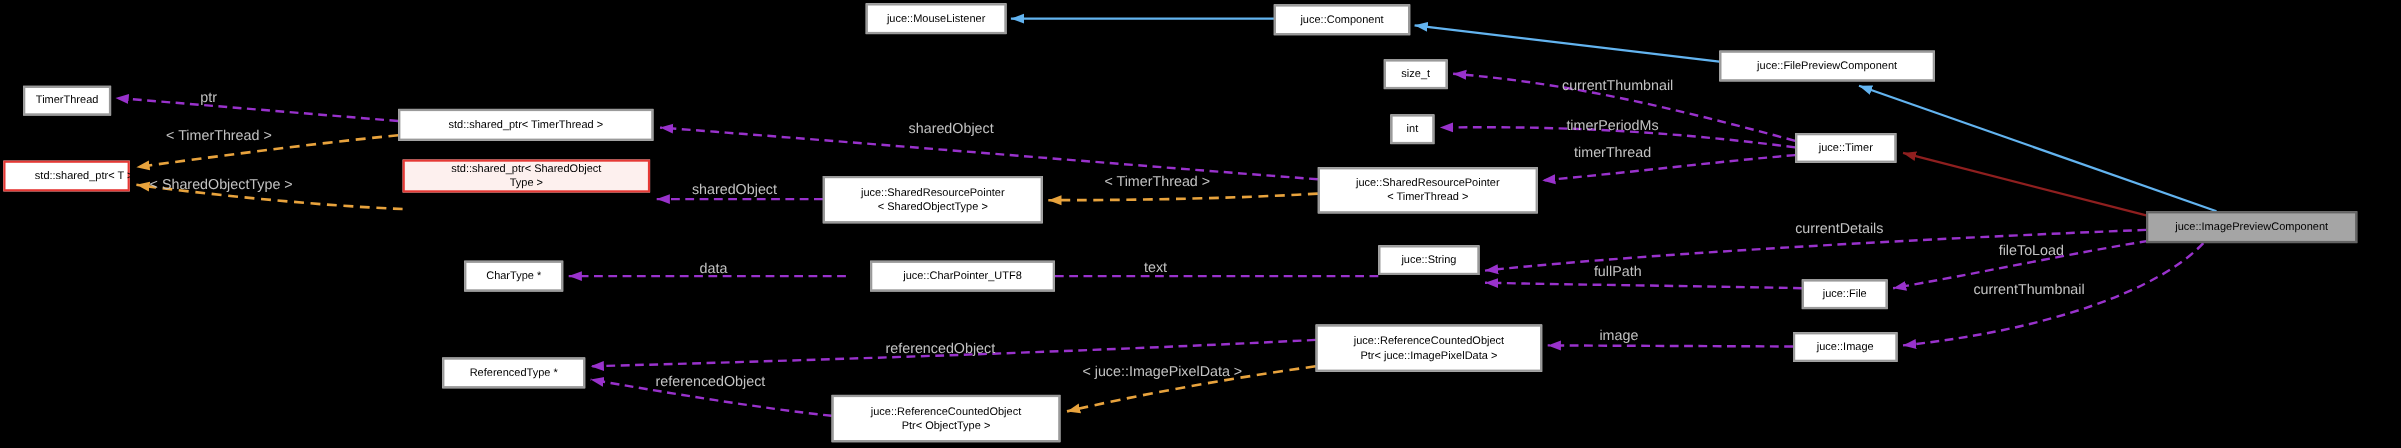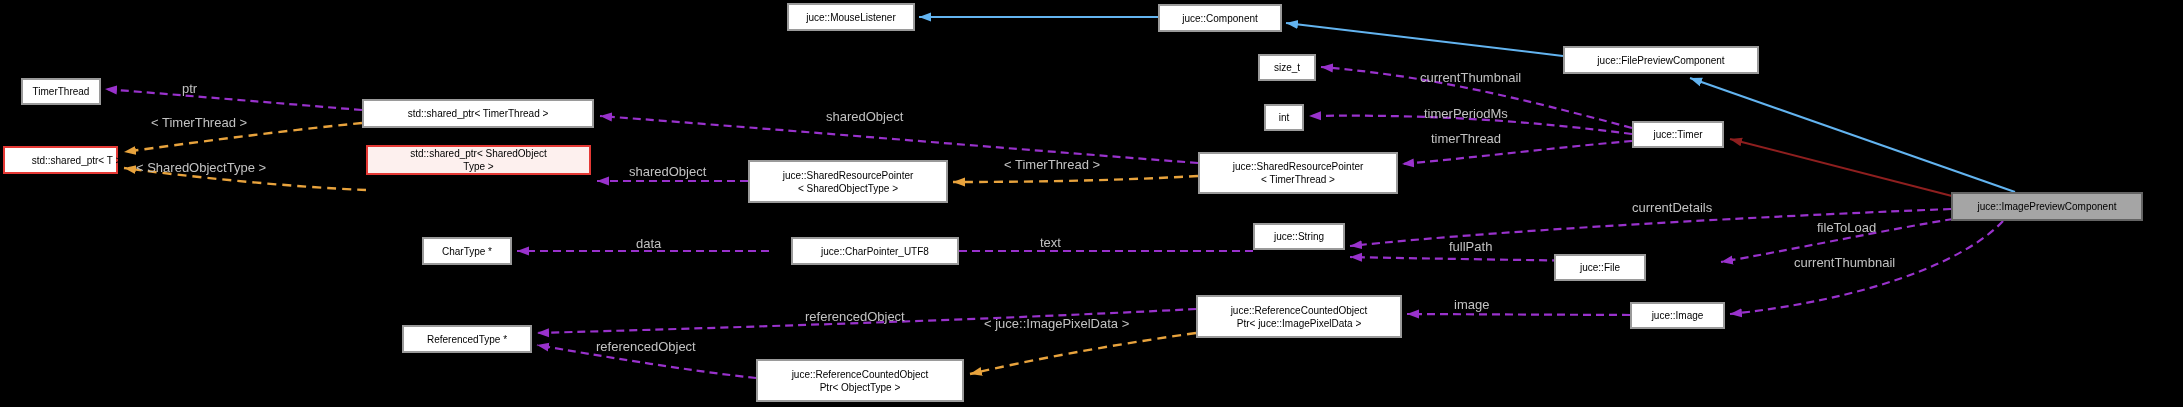--- a/index.html
+++ b/index.html
@@ -104,21 +104,21 @@
     </div>
     <div class="node" style="left: 791px; top: 237px; width: 168px; height: 28px;">
       <span>juce::CharPointer_UTF8</span>
     </div>
     <div class="node" style="left: 422px; top: 237px; width: 90px; height: 28px;">
       <span>CharType *</span>
     </div>
     <div class="node" style="left: 1253px; top: 223px; width: 92px; height: 27px;">
       <span>juce::String</span>
     </div>
-    <div class="node" style="left: 1554px; top: 254px; width: 92px; height: 27px;">
+    <div class="node" style="left: 1638px; top: 254px; width: 78px; height: 27px;">
       <span>juce::File</span>
     </div>
     <div class="node" style="left: 1630px; top: 302px; width: 95px; height: 27px;">
       <span>juce::Image</span>
     </div>
     <div class="node" style="left: 1196px; top: 295px; width: 206px; height: 43px;">
       <span>juce::ReferenceCountedObject</span>
       <span>Ptr&lt; juce::ImagePixelData &gt;</span>
     </div>
     <div class="node" style="left: 756px; top: 359px; width: 208px; height: 43px;">
@@ -142,14 +142,14 @@
     <div class="elabel" style="left: 1431px; top: 131px;">timerThread</div>
     <div class="elabel" style="left: 1632px; top: 200px;">currentDetails</div>
     <div class="elabel" style="left: 1817px; top: 220px;">fileToLoad</div>
     <div class="elabel" style="left: 1794px; top: 255px;">currentThumbnail</div>
     <div class="elabel" style="left: 1449px; top: 239px;">fullPath</div>
     <div class="elabel" style="left: 1040px; top: 235px;">text</div>
     <div class="elabel" style="left: 636px; top: 236px;">data</div>
     <div class="elabel" style="left: 1454px; top: 297px;">image</div>
     <div class="elabel" style="left: 805px; top: 309px;">referencedObject</div>
     <div class="elabel" style="left: 596px; top: 339px;">referencedObject</div>
-    <div class="elabel" style="left: 984px; top: 316px; text-align: center;">&lt; juce::ImagePixelData &gt;</div>
+    <div class="elabel" style="left: 984px; top: 330px; text-align: center;">&lt; juce::ImagePixelData &gt;</div>
   </div>
 
 </body></html>

